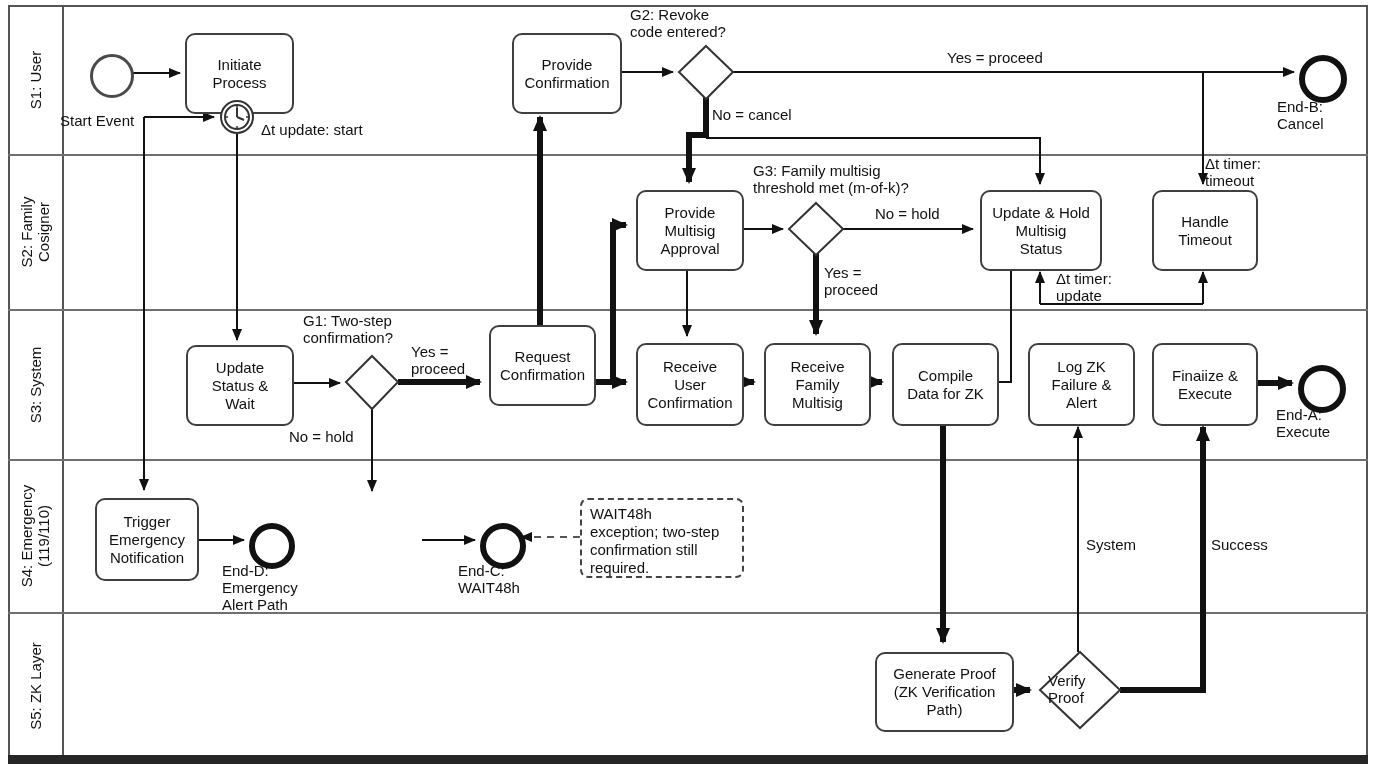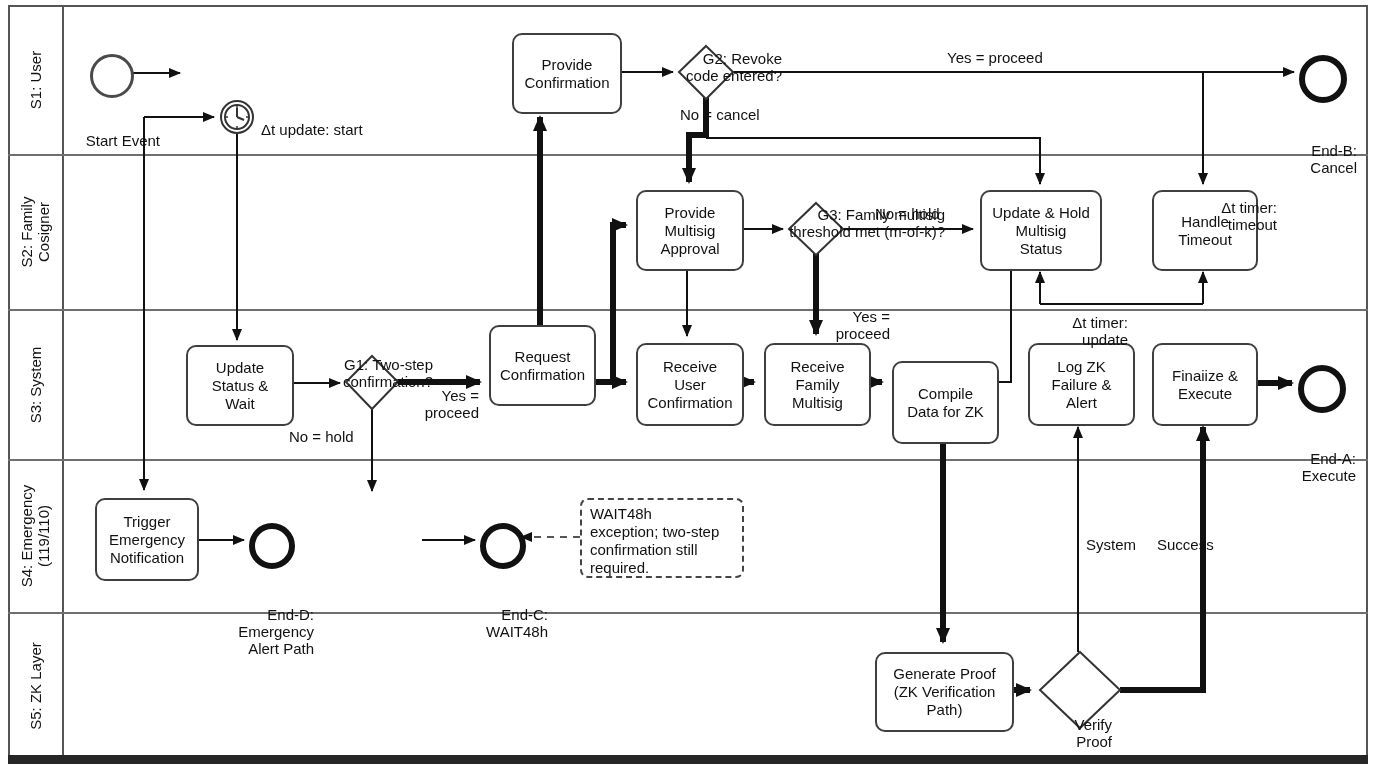--- a/index.html
+++ b/index.html
@@ -17,21 +17,21 @@
   }
   .task{
     position:absolute;background:#fff;border:2px solid #3f3f3f;border-radius:10px;
     display:flex;align-items:center;justify-content:center;text-align:center;
     font-size:15px;line-height:18px;white-space:pre-line;z-index:3;
   }
   .evt{position:absolute;background:#fff;border-radius:50%;z-index:3;}
   .evt.start{border:3px solid #4a4a4a;}
   .evt.end{border:6px solid #111;}
   .lbl{position:absolute;font-size:15px;line-height:17px;white-space:pre-line;z-index:4;}
-  .lbl.c{text-align:right;margin-top:44px;}
+  .lbl.c{text-align:left;}
   .note{
     position:absolute;border:2px dashed #444;border-radius:8px;background:#fff;
     font-size:15px;line-height:18px;white-space:pre-line;padding:5px 8px;z-index:3;
   }
   svg.edges{position:absolute;left:0;top:0;z-index:2;}
   svg.edges path.thin{fill:none;stroke:#111;stroke-width:2px;}
   svg.edges path.thick{fill:none;stroke:#111;stroke-width:6px;}
   svg.edges path.dash{fill:none;stroke:#555;stroke-width:2px;stroke-dasharray:7 6;}
   svg.edges polygon.gw{fill:#fff;stroke:#333;stroke-width:2px;}
   .timer{position:absolute;z-index:4;}
@@ -102,20 +102,22 @@
     <path class="thick" d="M1010,690 H1030" marker-end="url(#arT)"></path>
     <path class="thick" d="M1120,690 H1203 V427" marker-end="url(#arT)"></path>
     <path class="thick" d="M1254,383 H1292" marker-end="url(#arT)"></path>
 
     <polygon class="gw" points="372,356 398,382 372,409 346,382"></polygon>
     <polygon class="gw" points="706,46 733,72 706,99 679,72"></polygon>
     <polygon class="gw" points="816,203 843,229 816,255 789,229"></polygon>
     <polygon class="gw" points="1080,652 1120,690 1080,728 1040,690"></polygon>
   </svg>
 
+  <div class="task" style="left:185px;top:33px;width:105px;height:77px">Initiate
+Process</div>
   <div class="task" style="left:512px;top:33px;width:106px;height:77px">Provide
 Confirmation</div>
   <div class="task" style="left:636px;top:190px;width:104px;height:77px">Provide
 Multisig
 Approval</div>
   <div class="task" style="left:980px;top:190px;width:118px;height:77px">Update &amp; Hold
 Multisig
 Status</div>
   <div class="task" style="left:1152px;top:190px;width:102px;height:77px">Handle
 Timeout</div>
@@ -123,21 +125,21 @@
 Status &amp;
 Wait</div>
   <div class="task" style="left:489px;top:325px;width:103px;height:77px">Request
 Confirmation</div>
   <div class="task" style="left:636px;top:343px;width:104px;height:79px">Receive
 User
 Confirmation</div>
   <div class="task" style="left:764px;top:343px;width:103px;height:79px">Receive
 Family
 Multisig</div>
-  <div class="task" style="left:892px;top:361px;width:103px;height:79px">Compile
+  <div class="task" style="left:892px;top:343px;width:103px;height:79px">Compile
 Data for ZK</div>
   <div class="task" style="left:1028px;top:343px;width:103px;height:79px">Log ZK
 Failure &amp;
 Alert</div>
   <div class="task" style="left:1152px;top:343px;width:102px;height:79px">Finaiize &amp;
 Execute</div>
   <div class="task" style="left:95px;top:498px;width:100px;height:79px">Trigger
 Emergency
 Notification</div>
   <div class="task" style="left:875px;top:652px;width:135px;height:76px">Generate Proof
@@ -159,46 +161,46 @@
     <line x1="31" y1="20" x2="29" y2="20" stroke="#333" stroke-width="1.5"></line>
     <line x1="20" y1="31" x2="20" y2="29" stroke="#333" stroke-width="1.5"></line>
     <line x1="9" y1="20" x2="11" y2="20" stroke="#333" stroke-width="1.5"></line>
   </svg>
 
   <div class="note" style="left:580px;top:498px;width:144px;height:66px">WAIT48h
 exception; two-step
 confirmation still
 required.</div>
 
-  <div class="lbl c" style="left:60px;top:88px;width:100px">Start Event</div>
+  <div class="lbl c" style="left:60px;top:112px;width:100px">Start Event</div>
   <div class="lbl" style="left:261px;top:121px;width:120px">Δt update: start</div>
   <div class="lbl c" style="left:630px;top:6px;width:152px">G2: Revoke
 code entered?</div>
-  <div class="lbl" style="left:680px;top:106px;width:100px">No = cancel</div>
+  <div class="lbl" style="left:712px;top:106px;width:100px">No = cancel</div>
   <div class="lbl" style="left:947px;top:49px;width:120px">Yes = proceed</div>
   <div class="lbl c" style="left:1277px;top:98px;width:80px">End-B:
 Cancel</div>
   <div class="lbl c" style="left:1205px;top:155px;width:72px">Δt timer:
 timeout</div>
   <div class="lbl c" style="left:753px;top:162px;width:192px">G3: Family multisig
 threshold met (m-of-k)?</div>
   <div class="lbl" style="left:875px;top:205px;width:80px">No = hold</div>
   <div class="lbl c" style="left:824px;top:264px;width:66px">Yes =
 proceed</div>
   <div class="lbl c" style="left:1056px;top:270px;width:72px">Δt timer:
 update</div>
   <div class="lbl c" style="left:303px;top:312px;width:130px">G1: Two-step
 confirmation?</div>
   <div class="lbl c" style="left:411px;top:343px;width:68px">Yes =
 proceed</div>
   <div class="lbl" style="left:289px;top:428px;width:90px">No = hold</div>
   <div class="lbl c" style="left:1276px;top:406px;width:80px">End-A:
 Execute</div>
   <div class="lbl" style="left:1086px;top:536px;width:60px">System</div>
-  <div class="lbl" style="left:1157px;top:536px;width:70px">Success</div>
+  <div class="lbl" style="left:1211px;top:536px;width:70px">Success</div>
   <div class="lbl c" style="left:222px;top:562px;width:92px">End-D:
 Emergency
 Alert Path</div>
   <div class="lbl c" style="left:458px;top:562px;width:90px">End-C:
 WAIT48h</div>
   <div class="lbl c" style="left:1048px;top:672px;width:64px">Verify
 Proof</div>
 
 </div>
 

